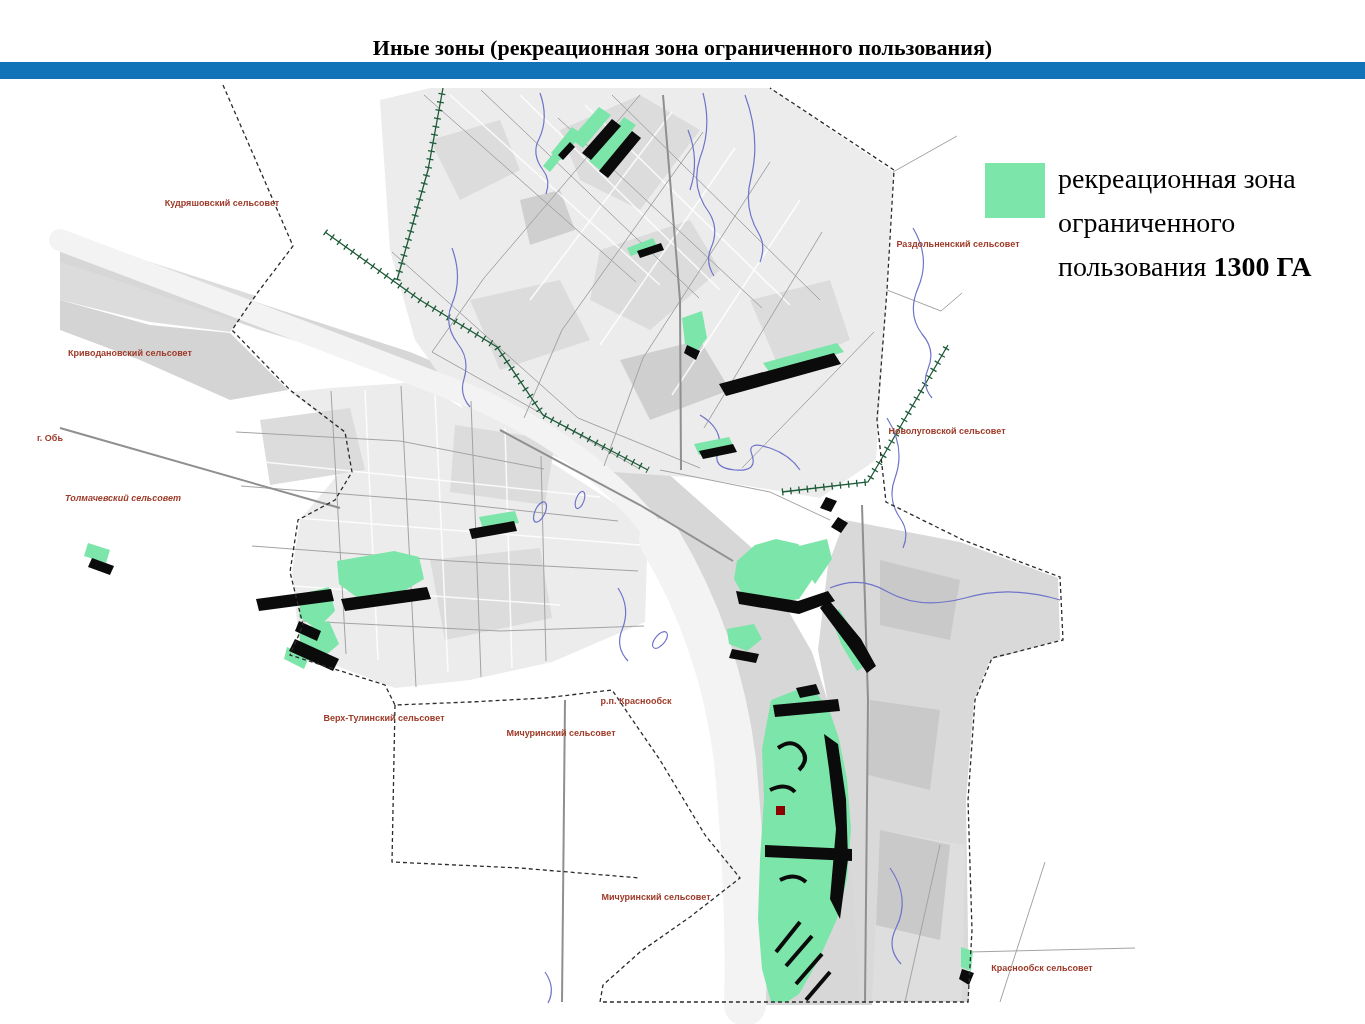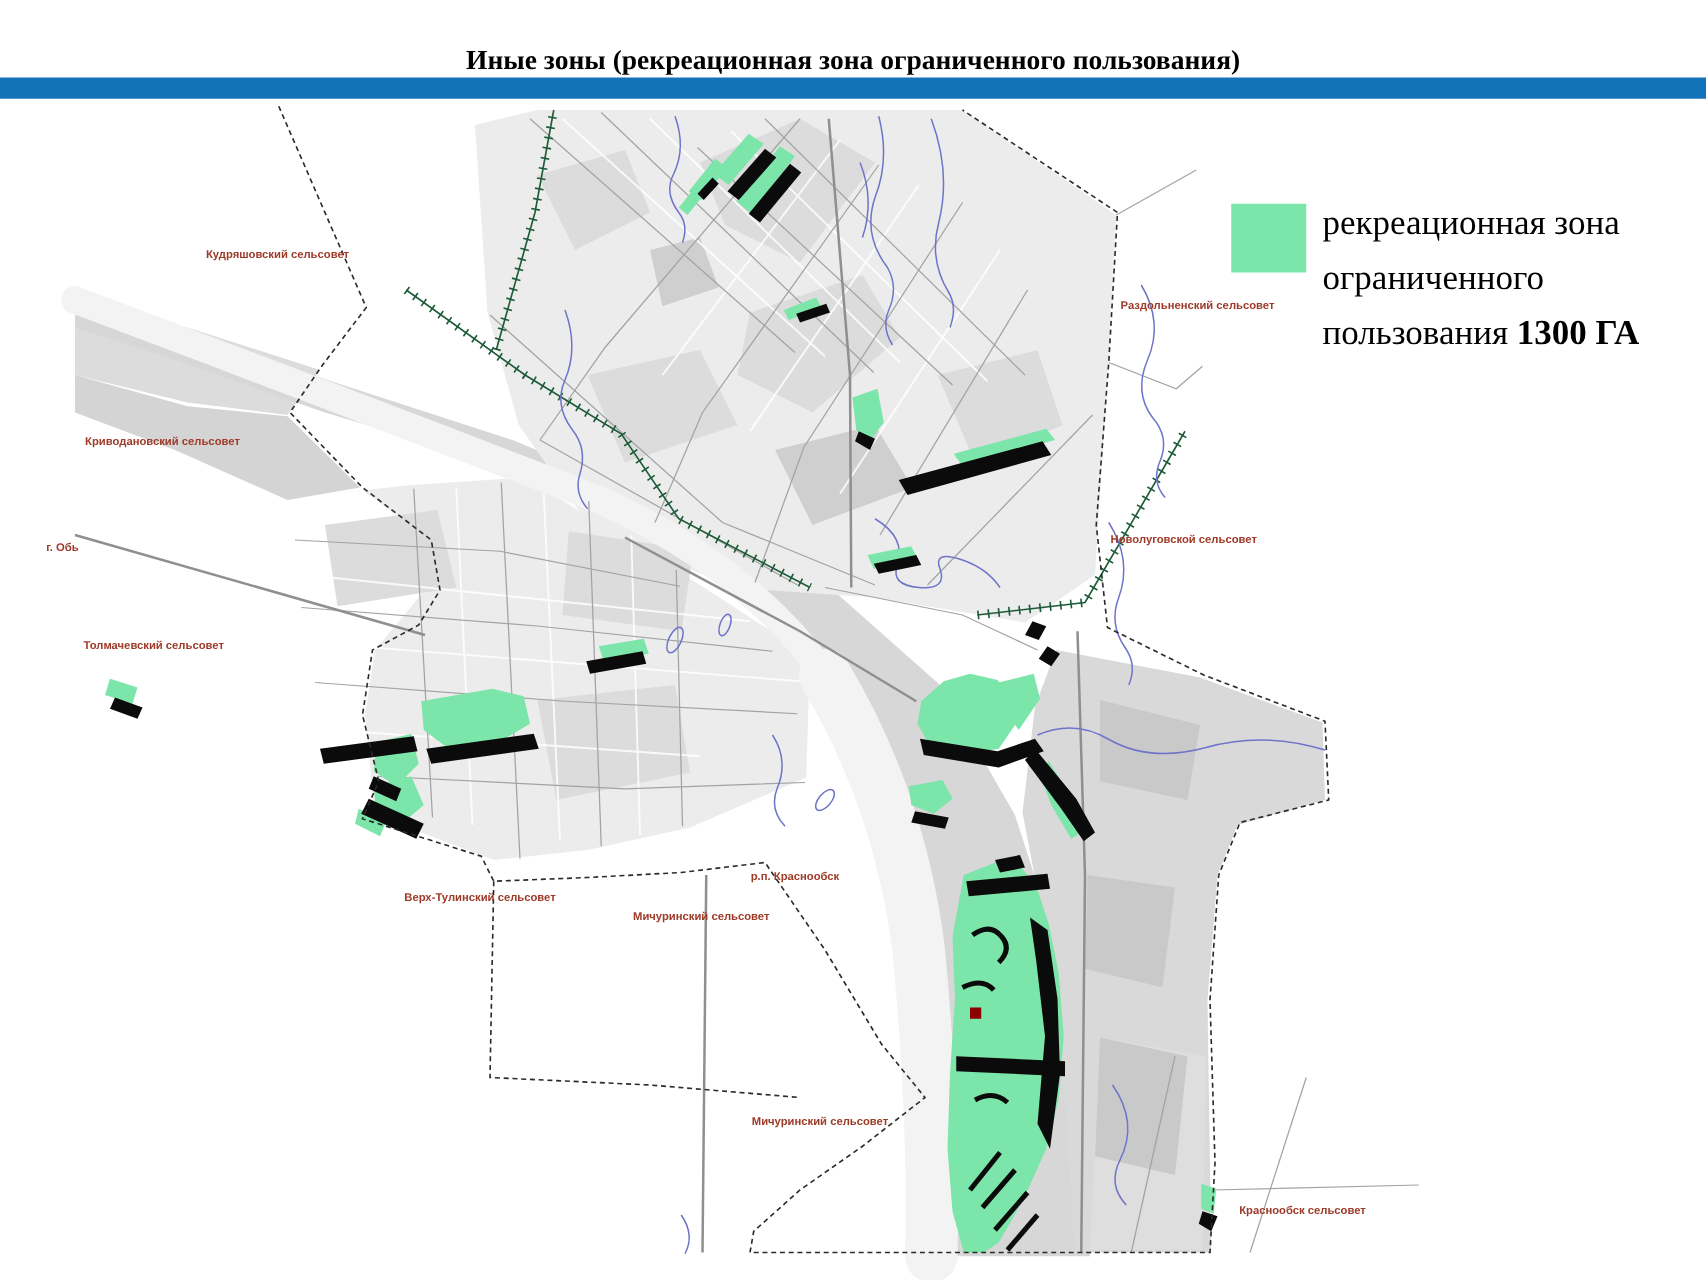--- a/index.html
+++ b/index.html
@@ -211,21 +211,21 @@
     <g fill="none" stroke-width="1.3" stroke-dasharray="4 3" stroke="#2b2b2b">
       <path d="M223,85 L293,246 L258,292 L232,330 L290,390 L345,432 L352,472 L335,500 L298,520 L290,572 L303,625 L290,655 L385,685 L395,705 L470,702 L545,698 L612,690 L660,760 L705,835 L740,878 L690,917 L640,952 L603,985 L600,1002 L968,1002 L972,930 L968,800 L975,700 L992,658 L1063,640 L1060,577 L963,540 L886,502 L877,420 L887,290 L894,170 L770,88"></path>
       <path d="M395,705 L392,862 L520,868 L640,878"></path>
     </g>
   </svg>
 
   <div>
       <div class="map-label" style="left: 222px; top: 203px; color: rgb(158, 58, 40);">Кудряшовский сельсовет</div>
       <div class="map-label" style="left: 130px; top: 353px; color: rgb(158, 58, 40);">Криводановский сельсовет</div>
       <div class="map-label" style="left: 50px; top: 438px; color: rgb(158, 58, 40);">г. Обь</div>
-      <div class="map-label" style="left: 123px; top: 516px; color: rgb(158, 58, 40);">Толмачевский сельсовет</div>
+      <div class="map-label" style="left: 123px; top: 498px; color: rgb(158, 58, 40); font-style: italic;">Толмачевский сельсовет</div>
       <div class="map-label" style="left: 941px; top: 244px; color: rgb(158, 58, 40); margin-left: 17px;">Раздольненский сельсовет</div>
       <div class="map-label" style="left: 947px; top: 431px; color: rgb(158, 58, 40);">Новолуговской сельсовет</div>
       <div class="map-label" style="left: 384px; top: 718px; color: rgb(158, 58, 40);">Верх-Тулинский сельсовет</div>
       <div class="map-label" style="left: 561px; top: 733px; color: rgb(158, 58, 40);">Мичуринский сельсовет</div>
       <div class="map-label" style="left: 636px; top: 701px; color: rgb(158, 58, 40); text-align: right;">р.п. Краснообск</div>
       <div class="map-label" style="left: 656px; top: 897px; color: rgb(158, 58, 40);">Мичуринский сельсовет</div>
       <div class="map-label" style="left: 1042px; top: 968px; color: rgb(158, 58, 40);">Краснообск сельсовет</div>
     </div>
 </div>
 

